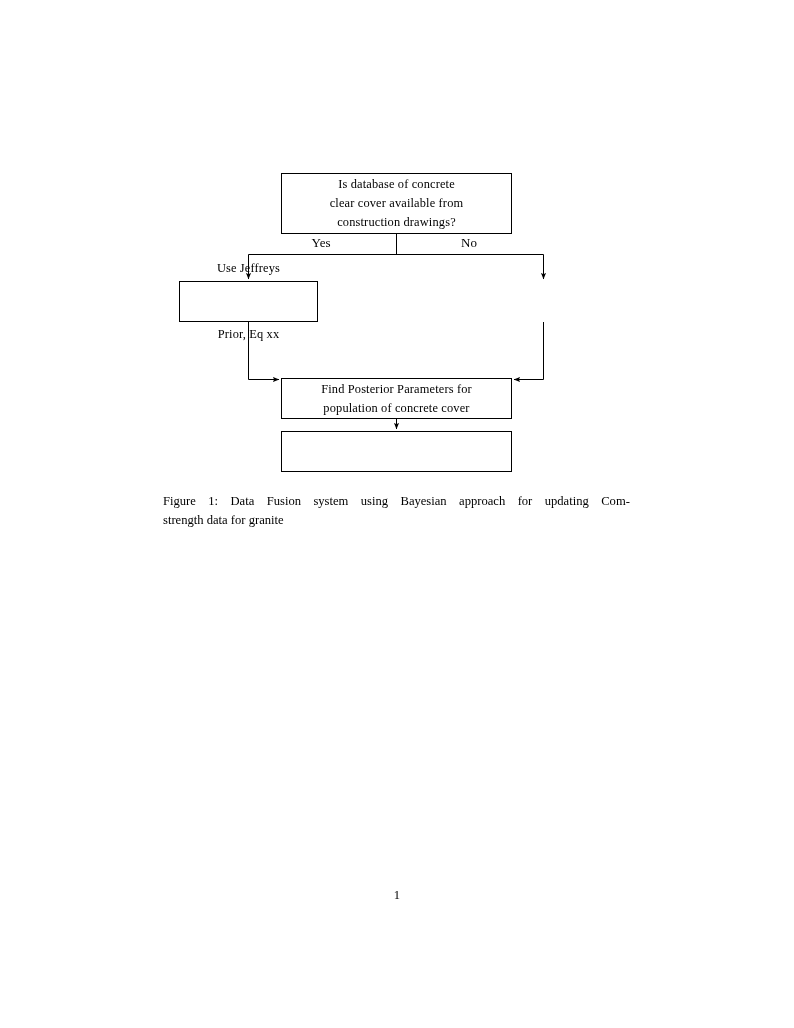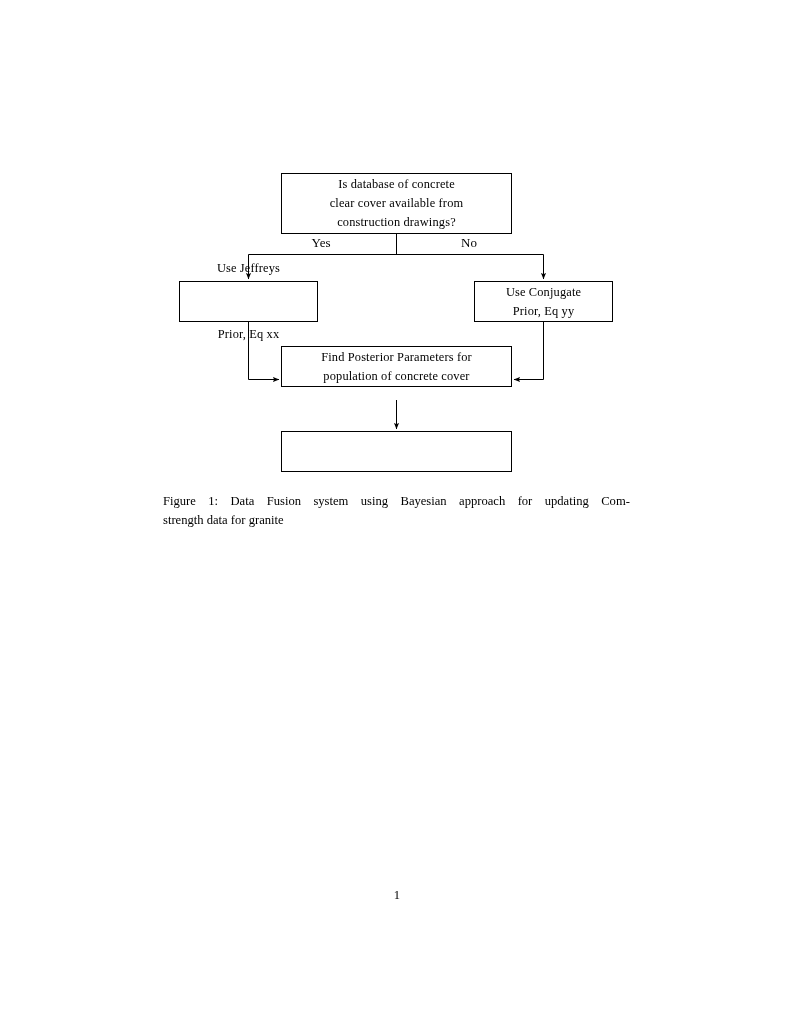--- a/index.html
+++ b/index.html
@@ -62,21 +62,21 @@
   #node-question {
     left: 281px;  top: 173px;  width: 231px;  height: 61px;
   }
   #node-jeffreys {
     left: 179px;  top: 281px;  width: 139px;  height: 41px; gap: 47px;
   }
   #node-conjugate {
     left: 474px;  top: 281px;  width: 139px;  height: 41px;
   }
   #node-posterior {
-    left: 281px;  top: 346px;  width: 231px;  height: 41px;
+    left: 281px;  top: 378px;  width: 231px;  height: 41px;
   }
   #node-plot {
     left: 281px;  top: 431px;  width: 231px;  height: 41px;
   }
 
   
   .edge-label {
     position: absolute;
     font-size: 13px;
     line-height: 16px;
@@ -160,24 +160,20 @@
       <span class="ln">Is database of concrete</span>
       <span class="ln">clear cover available from</span>
       <span class="ln">construction drawings?</span>
     </div>
 
     <div class="node" id="node-jeffreys">
       <span class="ln">Use Jeffreys</span>
       <span class="ln">Prior, Eq xx</span>
     </div>
 
-    <div class="node" id="node-conjugate">
-      <span class="ln">Use Conjugate</span>
-      <span class="ln">Prior, Eq yy</span>
-    </div>
 
     <div class="node" id="node-posterior">
       <span class="ln">Find Posterior Parameters for</span>
       <span class="ln">population of concrete cover</span>
     </div>
 
     <div class="node" id="node-plot">
     </div>
 
     <div class="edge-label" id="label-yes">Yes</div>

